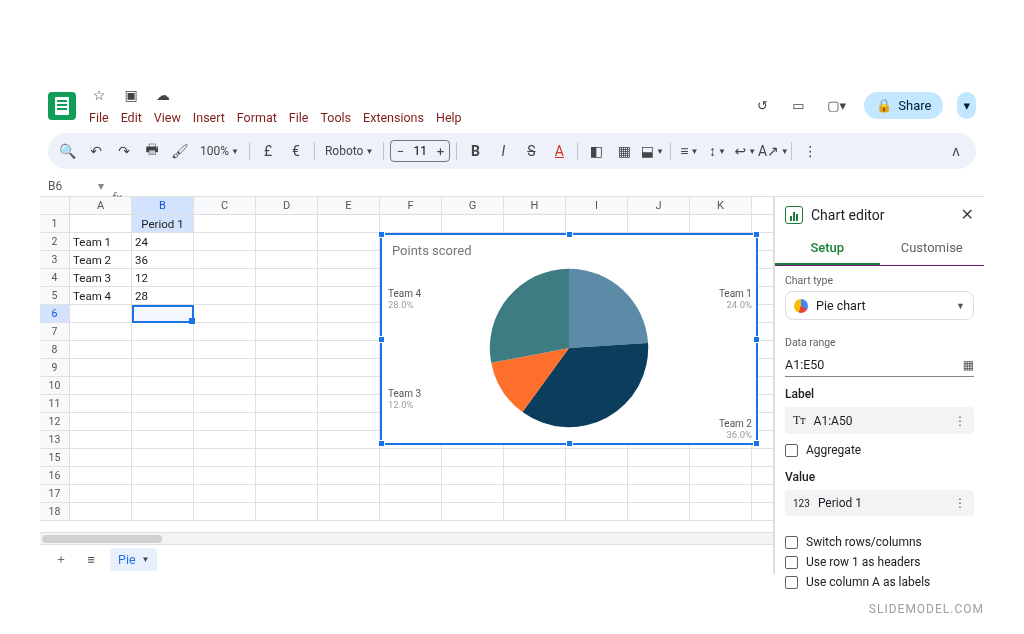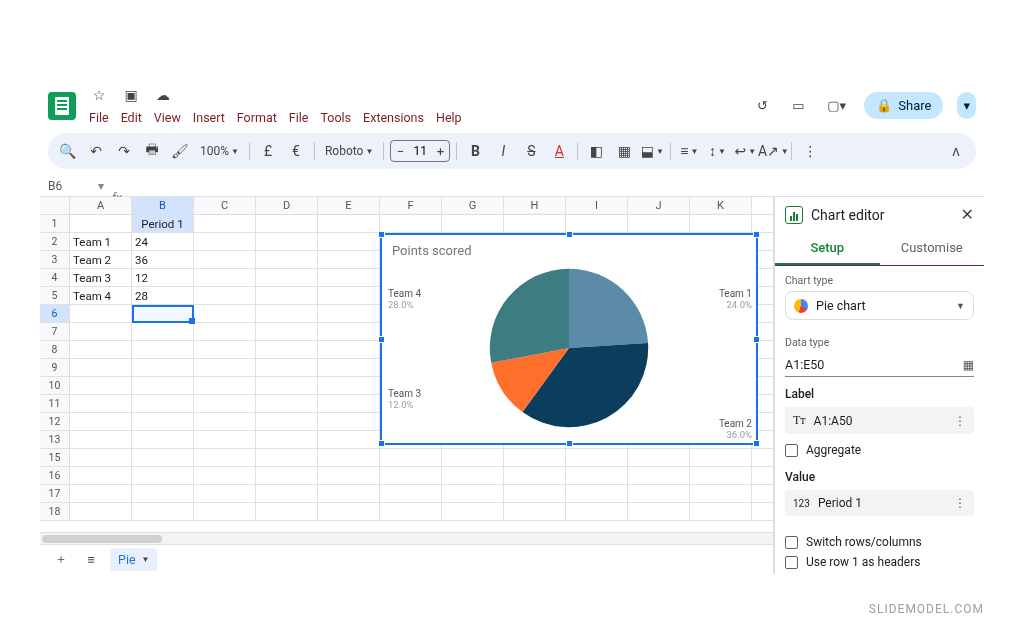--- a/index.html
+++ b/index.html
@@ -504,21 +504,21 @@
       </div>
       <div class="esection">
         <div class="eslabel">Chart type</div>
         <div class="eselect">
           <span class="pieicon"></span>
           <span>Pie chart</span>
           <span class="arrow">▼</span>
         </div>
       </div>
       <div class="esection">
-        <div class="eslabel">Data type</div>
+        <div class="eslabel">Data range</div>
         <div class="erange">
           <span>A1:E50</span>
           <span class="gridic">▦</span>
         </div>
         <div class="estrong">Label</div>
         <div class="echip">
           <span style="font-family:serif;font-size:12px">Tт</span>
           <span>A1:A50</span>
           <span class="more">⋮</span>
         </div>
@@ -534,19 +534,23 @@
         </div>
         <div style="height:10px"></div>
         <div class="echk">
               <span class="chkbox"></span>
               <span>Switch rows/columns</span>
             </div>
         <div class="echk">
               <span class="chkbox"></span>
               <span>Use row 1 as headers</span>
             </div>
+        <div class="echk">
+              <span class="chkbox"></span>
+              <span>Use column A as labels</span>
+            </div>
       </div>
     </div>
   </div>
 
  </div>
  <div class="watermark">SLIDEMODEL.COM</div>
 </div>
 
 </body></html>

